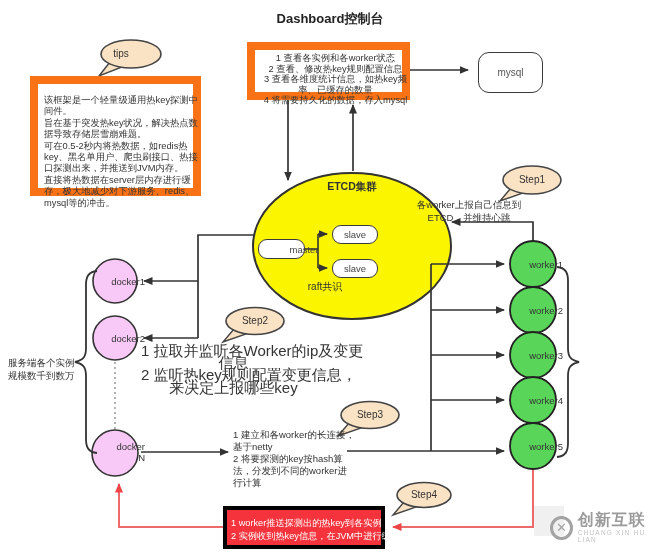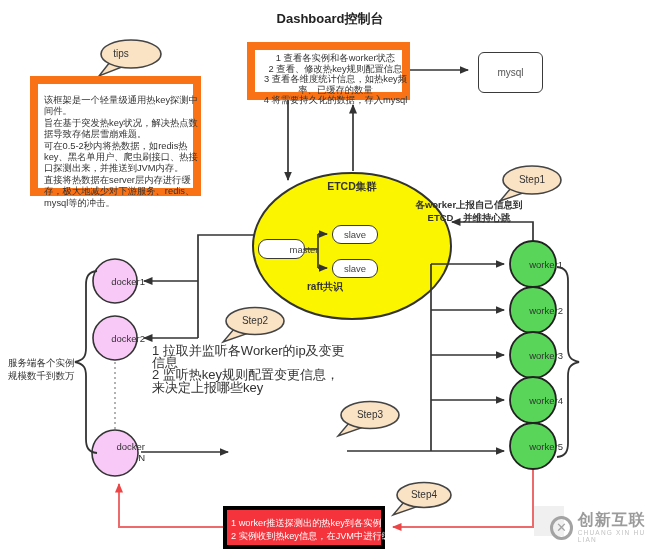--- a/index.html
+++ b/index.html
@@ -2,32 +2,32 @@
 <html><head>
 <meta charset="utf-8">
 <style>
   html,body{margin:0;padding:0;background:#fff;}
   #stage{
     position:relative;width:661px;height:555px;background:#ffffff;overflow:hidden;
     font-family:"Liberation Sans","DejaVu Sans",sans-serif;color:#333;
   }
   #diagram-svg{position:absolute;left:0;top:0;}
   .txt{position:absolute;white-space:pre;color:#333;}
-  .center{text-align:center;font-weight:bold;}
+  .center{text-align:center;}
   .box{position:absolute;background:#fff;border:8px solid #f97316;box-sizing:border-box;}
   .nodebox{position:absolute;background:#fff;border:1.5px solid #3a3a3a;border-radius:9px;
     box-sizing:border-box;display:flex;align-items:center;justify-content:center;font-size:9.5px;color:#444;}
   .bubble-label{position:absolute;font-size:10px;color:#333;text-align:center;}
   .circle-label{position:absolute;width:60px;text-align:right;font-size:9.5px;color:#333;white-space:pre;}
   #title{left:210px;top:10px;width:240px;font-size:13px;font-weight:bold;color:#222;}
   #dashboard-box{left:247px;top:42px;width:163px;height:58px;}
   #dashboard-box .t{position:absolute;left:2px;top:3px;width:157px;font-size:9.3px;line-height:10.6px;white-space:pre;text-align:center;}
   #left-note-box{left:30px;top:76px;width:171px;height:120px;}
   #left-note-box .t{position:absolute;left:6px;top:3px;width:160px;font-size:9.3px;line-height:11.4px;white-space:pre;text-align:left;margin-top:8px;}
-  #mysql-box{left:478px;top:52px;width:65px;height:41px;border-radius:6px;font-size:10px;color:#555;}
+  #mysql-box{left:478px;top:52px;width:65px;height:41px;border-radius:11px;font-size:10px;color:#555;}
   #red-box{left:223px;top:506px;width:162px;height:43px;background:#f4333c;border:4px solid #000000;
     box-sizing:border-box;font-size:9.2px;line-height:13px;color:#fff;white-space:pre;padding:7px 3px 0 4px;position:absolute;}
   #watermark{position:absolute;left:550px;top:512px;display:flex;align-items:center;gap:5px;}
   #wm-icon{width:24px;height:24px;border:3.5px solid #a3a3a3;border-radius:50%;box-sizing:border-box;
     display:flex;align-items:center;justify-content:center;font-size:13px;font-weight:bold;color:#a3a3a3;}
   #wm-texts{display:flex;flex-direction:column;line-height:1;}
   #wm-name{font-size:16px;font-weight:bold;color:#9b9b9b;letter-spacing:1px;}
   #wm-sub{font-size:6.5px;color:#c2c2c2;letter-spacing:1.2px;margin-top:2px;}
   #wm-ghost{position:absolute;left:534px;top:506px;width:30px;height:30px;background:#f0f0f0;}
 </style>
@@ -143,24 +143,29 @@
   </div>
   <div class="txt center" style="left:290px;top:280px;width:70px;font-size:10px;">raft共识</div>
 
   <div class="bubble-label" style="left:504px;top:174px;width:56px;">Step1</div>
   <div class="bubble-label" style="left:227px;top:315px;width:56px;">Step2</div>
   <div class="bubble-label" style="left:342px;top:409px;width:56px;">Step3</div>
   <div class="bubble-label" style="left:398px;top:489px;width:52px;">Step4</div>
 
   <div class="txt center" style="left:408px;top:199px;width:122px;font-size:9.5px;line-height:12.5px;">各worker上报自己信息到
 ETCD，并维持心跳</div>
-  <div class="txt" style="left:152px;top:345px;width:185px;font-size:13px;line-height:12.2px;">1 拉取并监听各Worker的ip及变更
+  <div class="txt" style="left:141px;top:345px;width:185px;font-size:15px;line-height:12.2px;text-align:center;">1 拉取并监听各Worker的ip及变更
 信息
 2 监听热key规则配置变更信息，
 来决定上报哪些key</div>
+  <div class="txt" style="left:233px;top:429px;width:135px;font-size:9.5px;line-height:12px;">1 建立和各worker的长连接，
+基于netty
+2 将要探测的key按hash算
+法，分发到不同的worker进
+行计算</div>
 
   <div class="circle-label" style="left:85px;top:276px;">docker1</div>
   <div class="circle-label" style="left:85px;top:333px;">docker2</div>
   <div class="circle-label" style="left:85px;top:441px;line-height:11px;">docker
 N</div>
   <div class="txt" style="left:8px;top:356px;width:72px;font-size:9.5px;line-height:13px;">服务端各个实例
 规模数千到数万</div>
 
   <div class="circle-label" style="left:503px;top:259px;">worker1</div>
   <div class="circle-label" style="left:503px;top:305px;">worker2</div>

